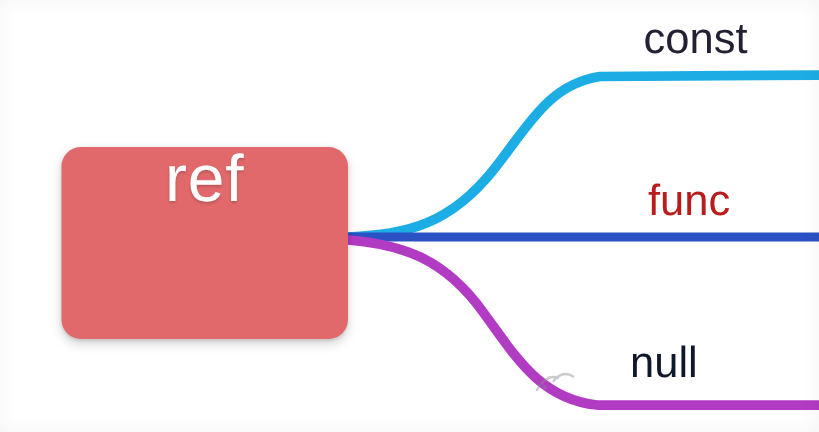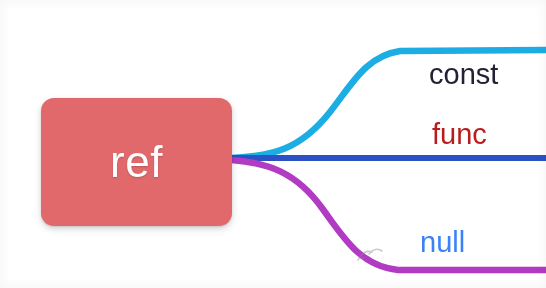--- a/index.html
+++ b/index.html
@@ -35,21 +35,20 @@
   .root-node {
     position: absolute;
     left: 41px;
     top: 98px;
     width: 191px;
     height: 128px;
     border-radius: 13px;
     background: #e1696b;
     box-shadow: 0 3px 7px rgba(0,0,0,0.17), 0 1px 2px rgba(0,0,0,0.10);
     display: flex;
-    align-items: center;
     justify-content: center;
     z-index: 3;
   }
   .root-node-label {
     color: #ffffff;
     font-size: 44px;
     font-weight: 400;
     line-height: 1;
     letter-spacing: 0.5px;
     text-shadow: 0 1px 2px rgba(0,0,0,0.18);
@@ -58,21 +57,21 @@
   .leaf-label {
     position: absolute;
     color: #241f33;
     font-size: 29px;
     font-weight: 400;
     line-height: 1;
     white-space: nowrap;
     font-family: "Liberation Sans", sans-serif;
     z-index: 4;
   }
-  #leaf-label-const { left: 429px; top: 12px; margin-top: 48px; }
+  #leaf-label-const { left: 429px; top: 12px; }
   #leaf-label-func  { left: 432px; top: 120px; }
   #leaf-label-null  { left: 420px; top: 228px; }
 
   
   #watermark {
     position: absolute;
     left: 356px;
     top: 238px;
     width: 186px;
     height: 34px;
@@ -118,21 +117,21 @@
   </svg>
 
   <div class="root-node" style="background: rgb(225, 105, 107);">
     <span class="root-node-label">ref</span>
   </div>
 
   <div class="leaf-label" id="leaf-label-const" style="color: rgb(36, 31, 51);">const</div>
 
   <div class="leaf-label" id="leaf-label-func" style="color: #b91c1c;">func</div>
 
-  <div class="leaf-label" id="leaf-label-null" style="color: #3b82f6;">null</div>
+  <div class="leaf-label" id="leaf-label-null" style="color: #0f172a;">null</div>
 
   <div id="watermark">
     <svg id="watermark-mark" viewBox="0 0 30 22">
       <path d="M2 16 C6 9 11 6 16 8" fill="none" stroke="#8a8a94" stroke-width="1.6" stroke-linecap="round"></path>
       <path d="M13 10 C17 5 22 4 26 7" fill="none" stroke="#8a8a94" stroke-width="1.6" stroke-linecap="round"></path>
       <circle cx="7" cy="14" r="1.3" fill="#8a8a94"></circle>
     </svg>
   </div>
 
   <div id="page-edge"></div>

